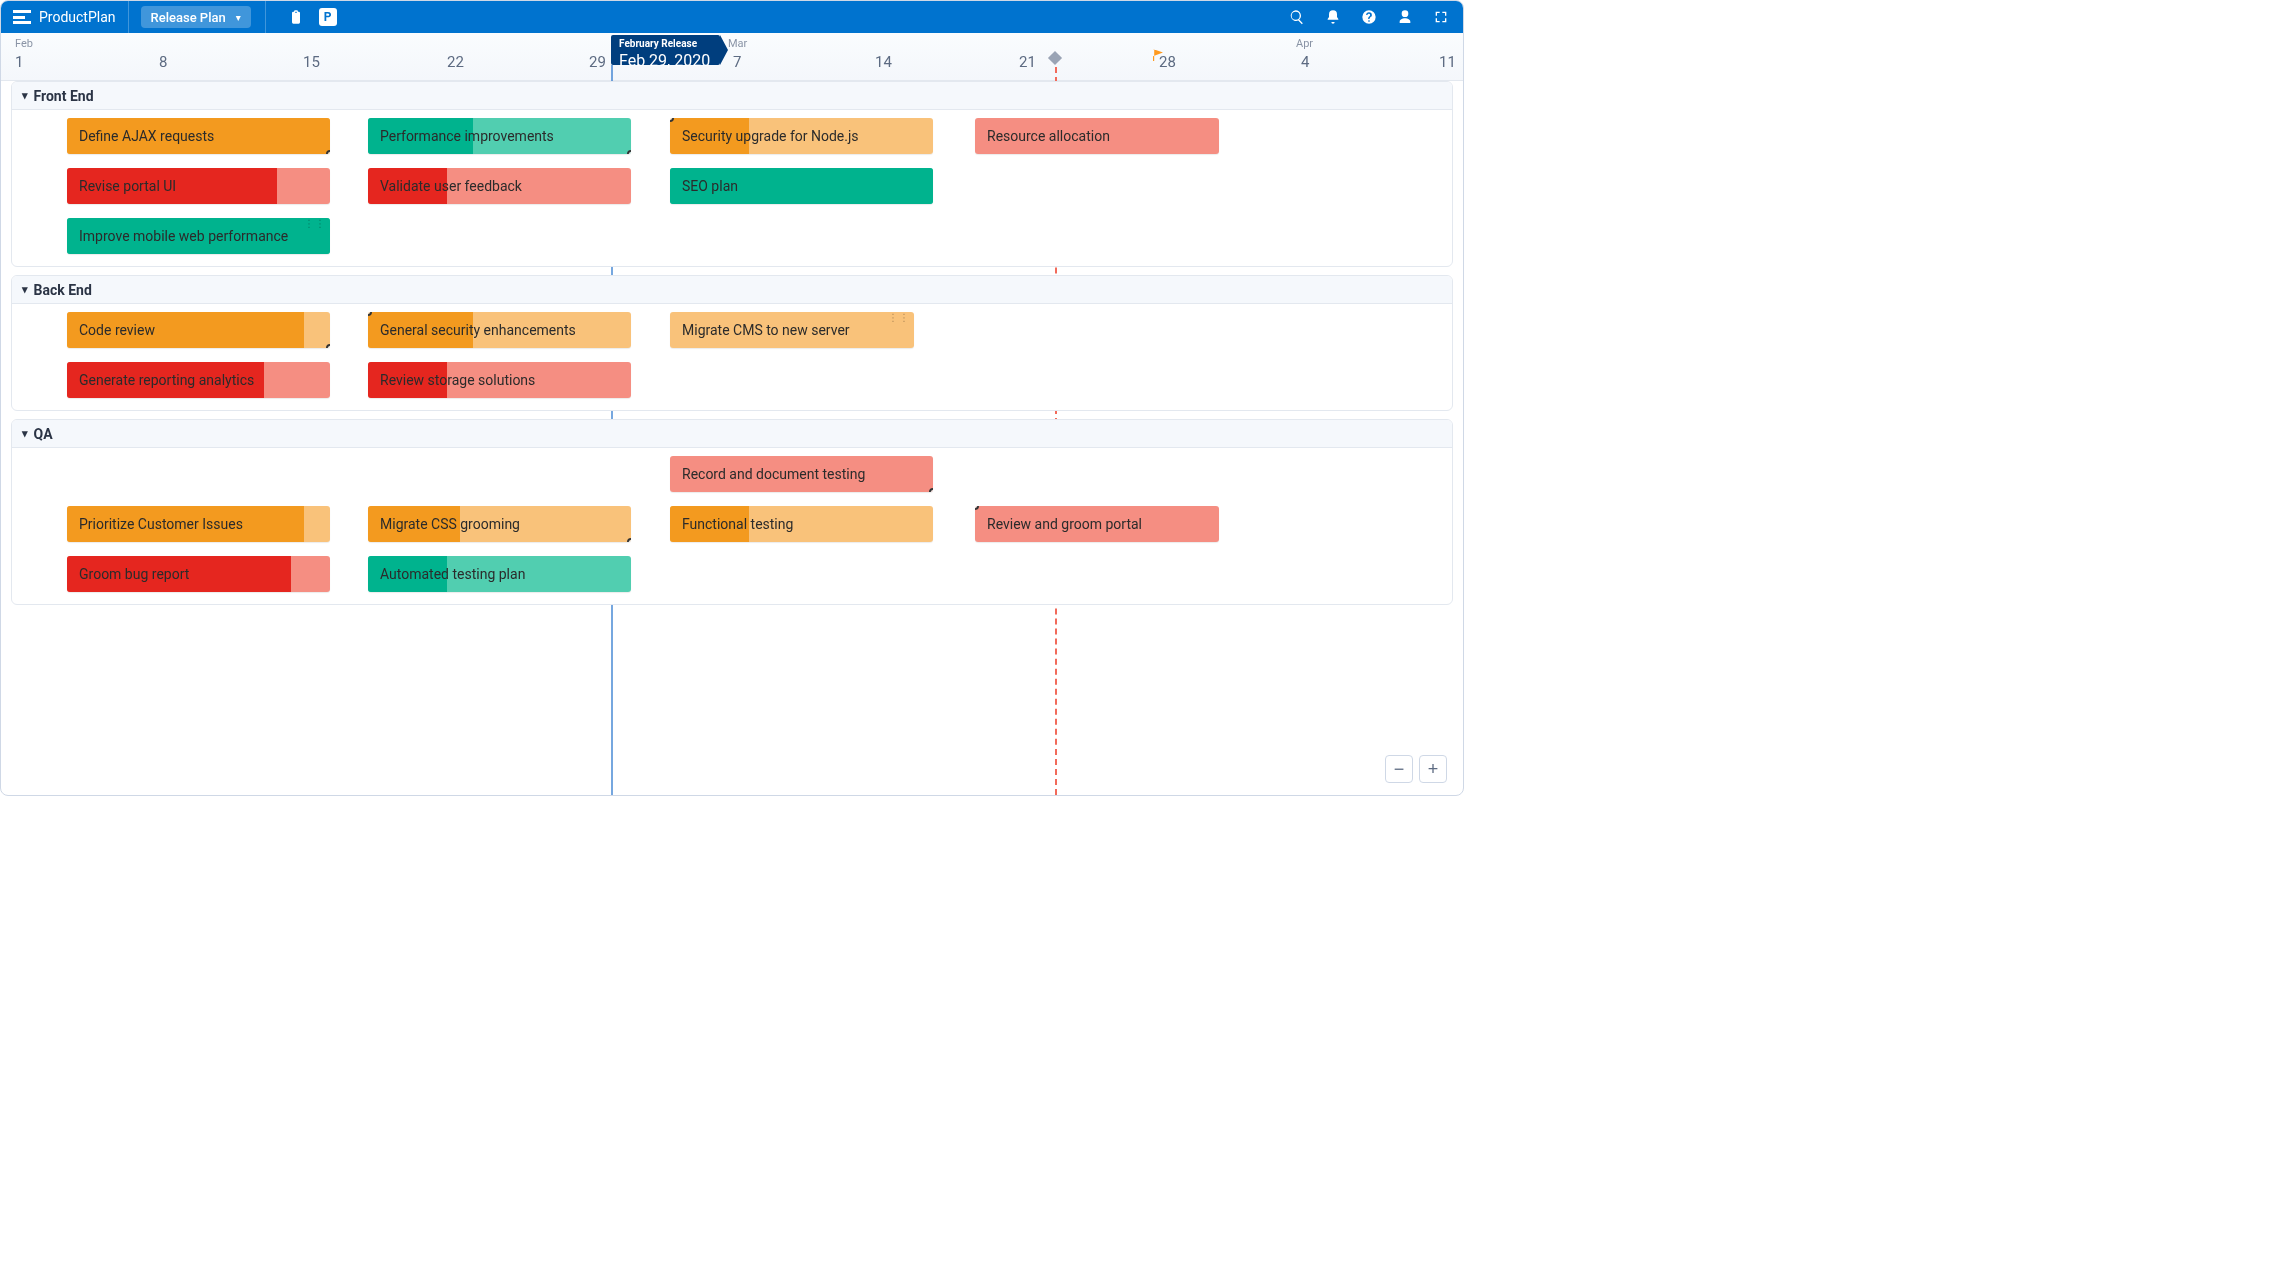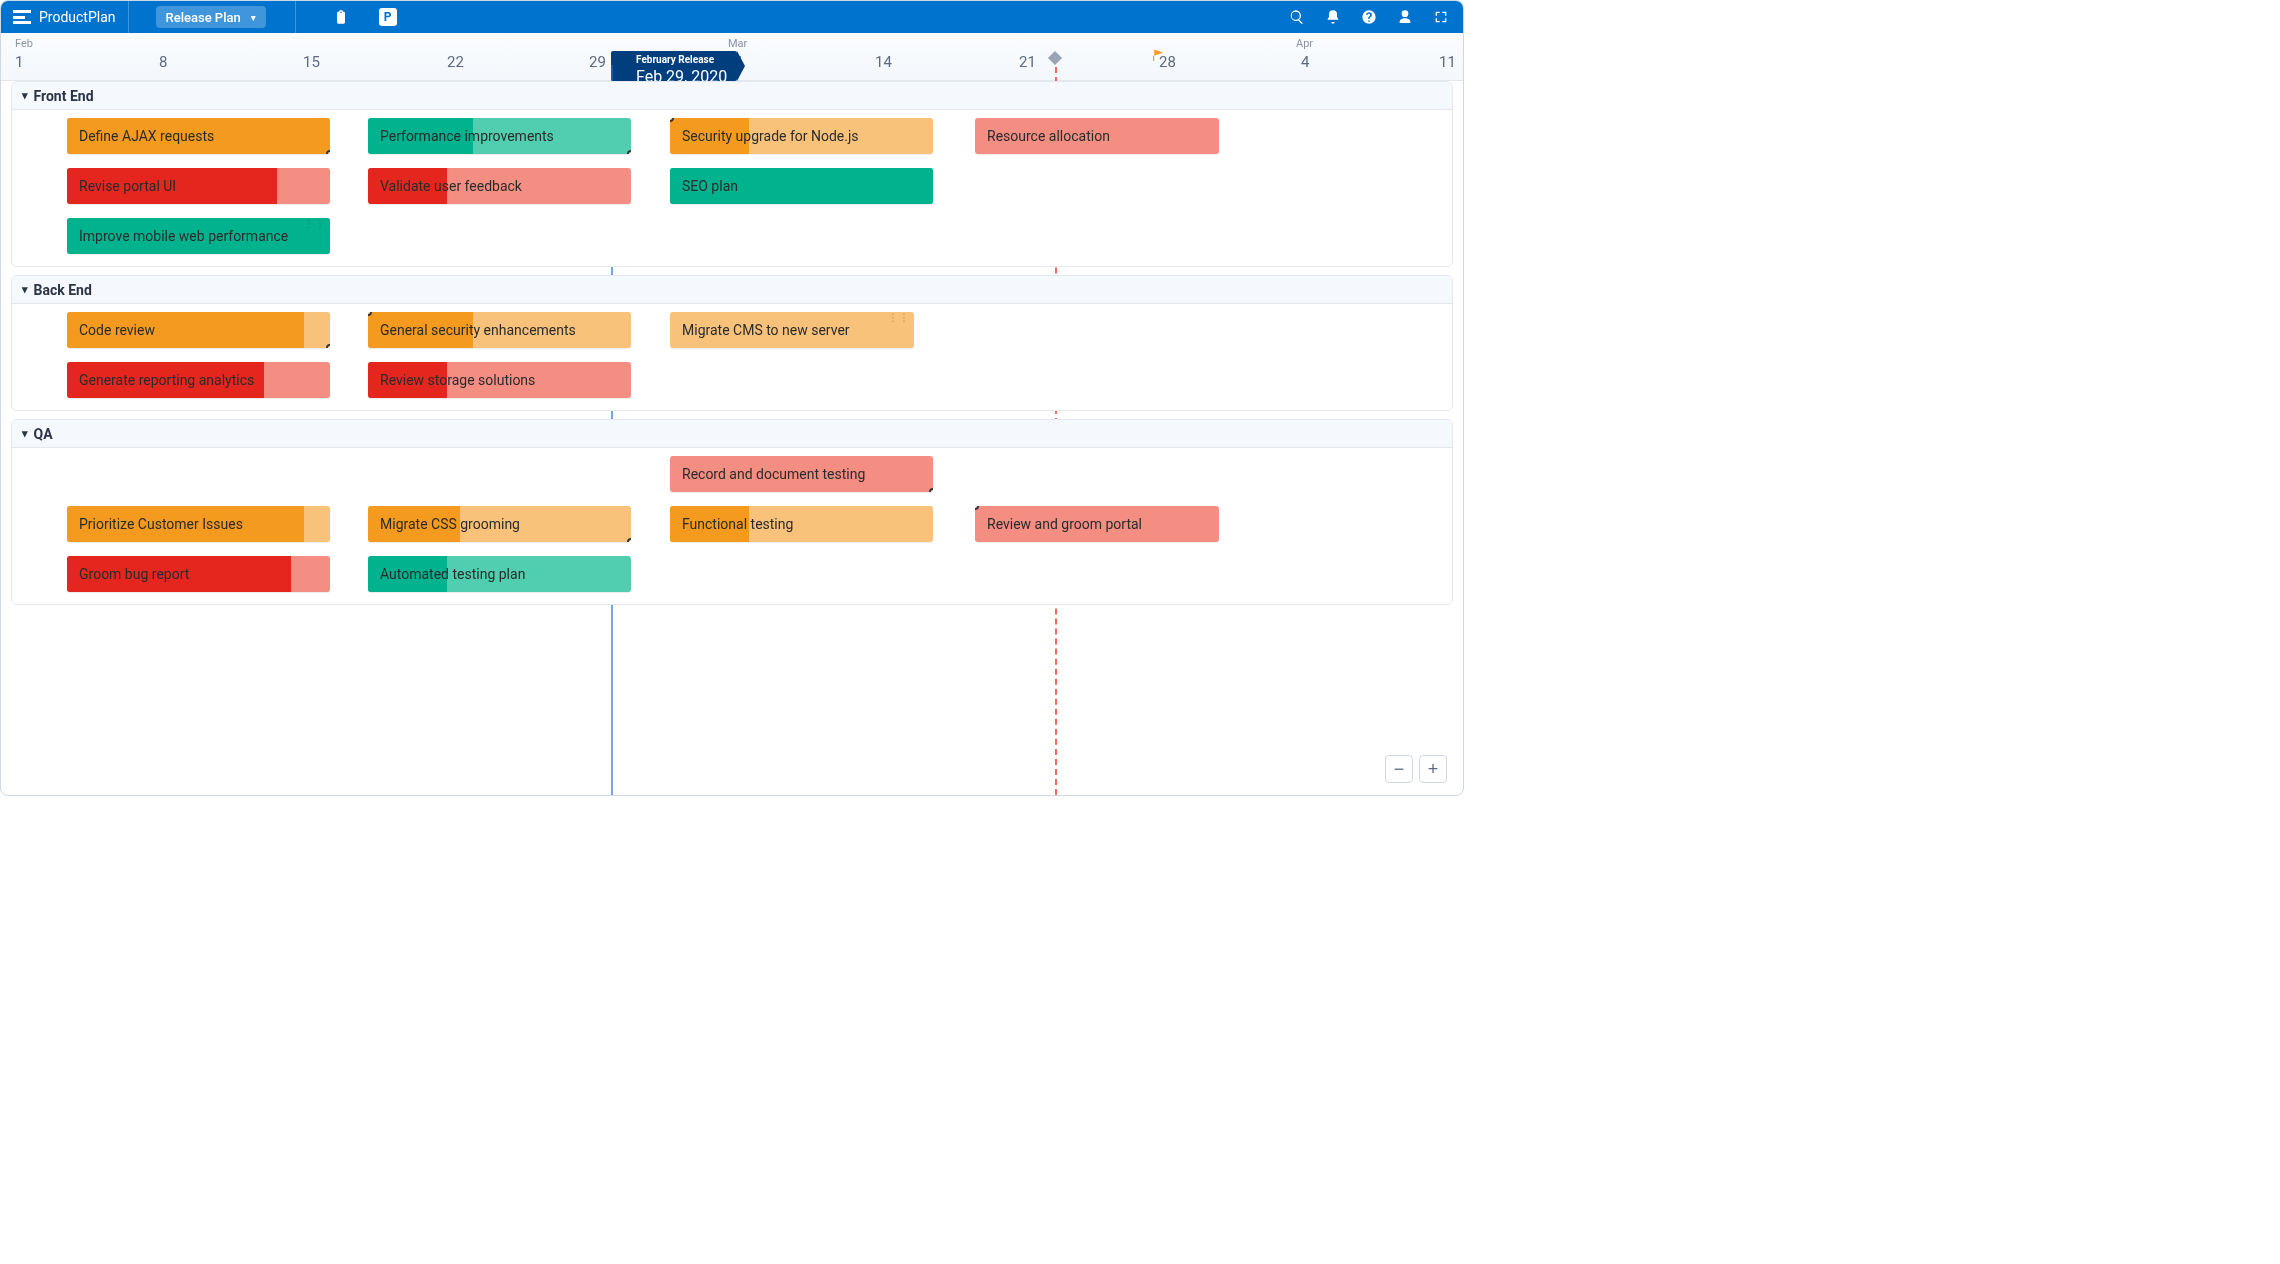--- a/index.html
+++ b/index.html
@@ -6,21 +6,21 @@
   html,body { width:100%; height:100%; font-family: -apple-system, BlinkMacSystemFont, "Segoe UI", Roboto, Helvetica, Arial, sans-serif; }
   body { background:#fff; }
   .app-frame {
     width:1464px; height:796px; margin:0; position:relative;
     border:1px solid #cfd8e6; border-radius:8px; overflow:hidden;
     background:#fff;
   }
   
   .topbar {
     height:32px; background:#0073cf; display:flex; align-items:center;
-    color:#fff; font-size:14px; position:relative;gap:15px;
+    color:#fff; font-size:14px; position:relative;
   }
   .logo-area { display:flex; align-items:center; padding:0 12px; height:32px; border-right:1px solid rgba(255,255,255,0.25);}
   .logo-icon { width:18px; height:14px; margin-right:8px; display:flex; flex-direction:column; justify-content:space-between;}
   .logo-icon span { display:block; height:3px; background:#fff;}
   .logo-icon span:nth-child(1){width:18px;}
   .logo-icon span:nth-child(2){width:12px;}
   .logo-icon span:nth-child(3){width:18px;}
   .plan-dropdown {
     margin-left:12px; background:rgba(255,255,255,0.25); color:#fff;
     height:22px; border-radius:4px; display:flex; align-items:center;
@@ -36,22 +36,22 @@
   
   .timeline-wrap { position:absolute; top:32px; left:0; right:0; bottom:0; }
   .timeline-header {
     height:48px; border-bottom:1px solid #e3e8ef; position:relative;
     background:linear-gradient(#fafcfe,#f4f7fb);
   }
   .month-label { position:absolute; top:4px; font-size:11px; color:#8a94a6; }
   .day-label { position:absolute; top:20px; font-size:15px; color:#5d6b82; }
   
   .milestone {
-    position:absolute; top:18px; height:30px; background:#003e7e; color:#fff;
-    font-size:10px; line-height:1.25; padding:3px 10px 3px 25px;
+    position:absolute; top:2px; height:30px; background:#003e7e; color:#fff;
+    font-size:10px; line-height:1.25; padding:3px 10px 3px 8px;
     border-radius:2px;
   }
   .milestone::after {
     content:""; position:absolute; right:-8px; top:0; border-top:15px solid transparent;
     border-bottom:15px solid transparent; border-left:8px solid #003e7e;
   }
   .milestone .mtitle { font-weight:700; display:block; }
   .milestone .mdate { font-weight:400; display:block; font-size:16px;}
   .milestone-line {
     position:absolute; top:32px; width:2px; background:#1b6cc9; bottom:0;

